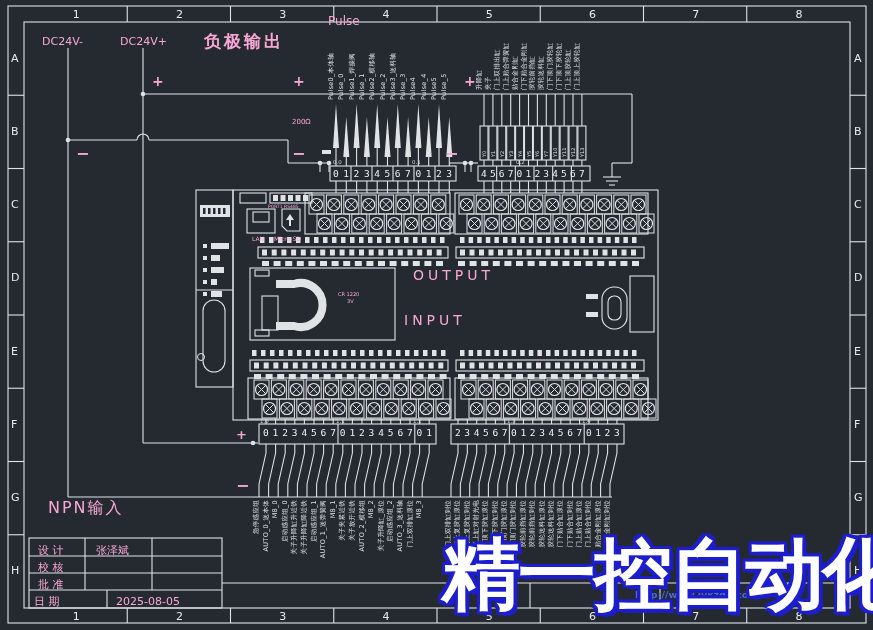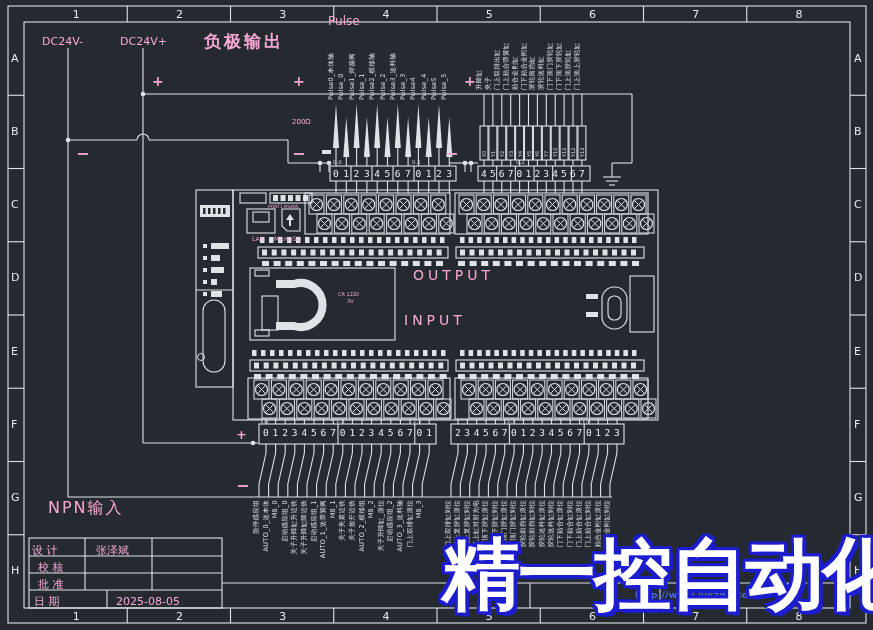--- a/index.html
+++ b/index.html
@@ -960,21 +960,21 @@
   <div class="t" style="left:397px;top:268px;font-size:14px;letter-spacing:4px;margin-left:16px;">OUTPUT</div>
   <div class="t" style="left:404px;top:313px;font-size:14px;letter-spacing:4px;">INPUT</div>
   <div class="t" style="left:338px;top:292px;font-size:5px;">CR 1220</div>
   <div class="t" style="left:347px;top:299px;font-size:5px;">3V</div>
   <div class="t" style="left:252px;top:236px;font-size:6px;">LAN</div>
   <div class="t" style="left:274px;top:236px;font-size:6px;">Micro-SD</div>
   <div class="t" style="left:268px;top:205px;font-size:4.5px;">PORT1  RS485</div>
 
   <div class="t" style="left:48px;top:500px;font-size:16px;letter-spacing:2px;">NPN输入</div>
 
-  <div class="t" style="left:32px;top:545px;font-size:11px;">设 计</div>
+  <div class="t" style="left:38px;top:545px;font-size:11px;">设 计</div>
   <div class="t" style="left:96px;top:545px;font-size:11px;">张泽斌</div>
   <div class="t" style="left:38px;top:562px;font-size:11px;">校 核</div>
   <div class="t" style="left:38px;top:579px;font-size:11px;">批 准</div>
   <div class="t" style="left:34px;top:596px;font-size:11px;">日 期</div>
   <div class="t" style="left:116px;top:596px;font-size:11px;">2025-08-05</div>
   <div class="t" style="left:575px;top:632px;font-size:10px;">方 案</div>
   <div class="t" style="left:700px;top:596px;font-size:10px;">第 8 张</div>
   <div class="t url" style="left:635px;top:590px;">http://www.jykzdh.com/</div>
 
   <div id="watermark">精一控自动化</div>

